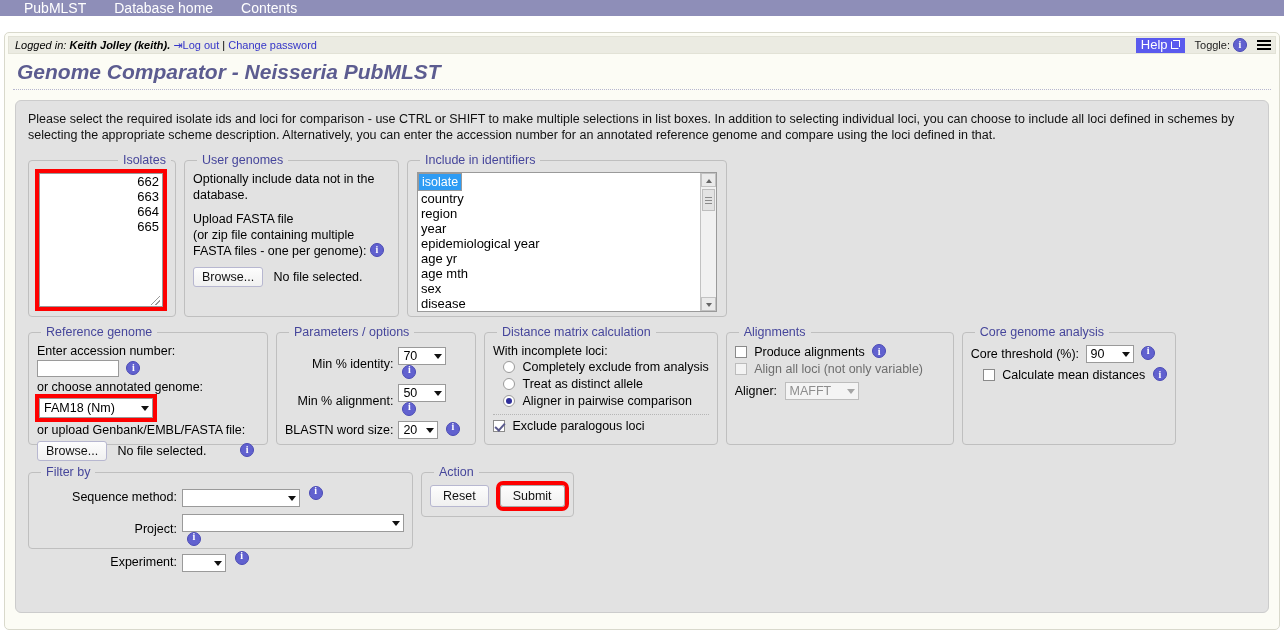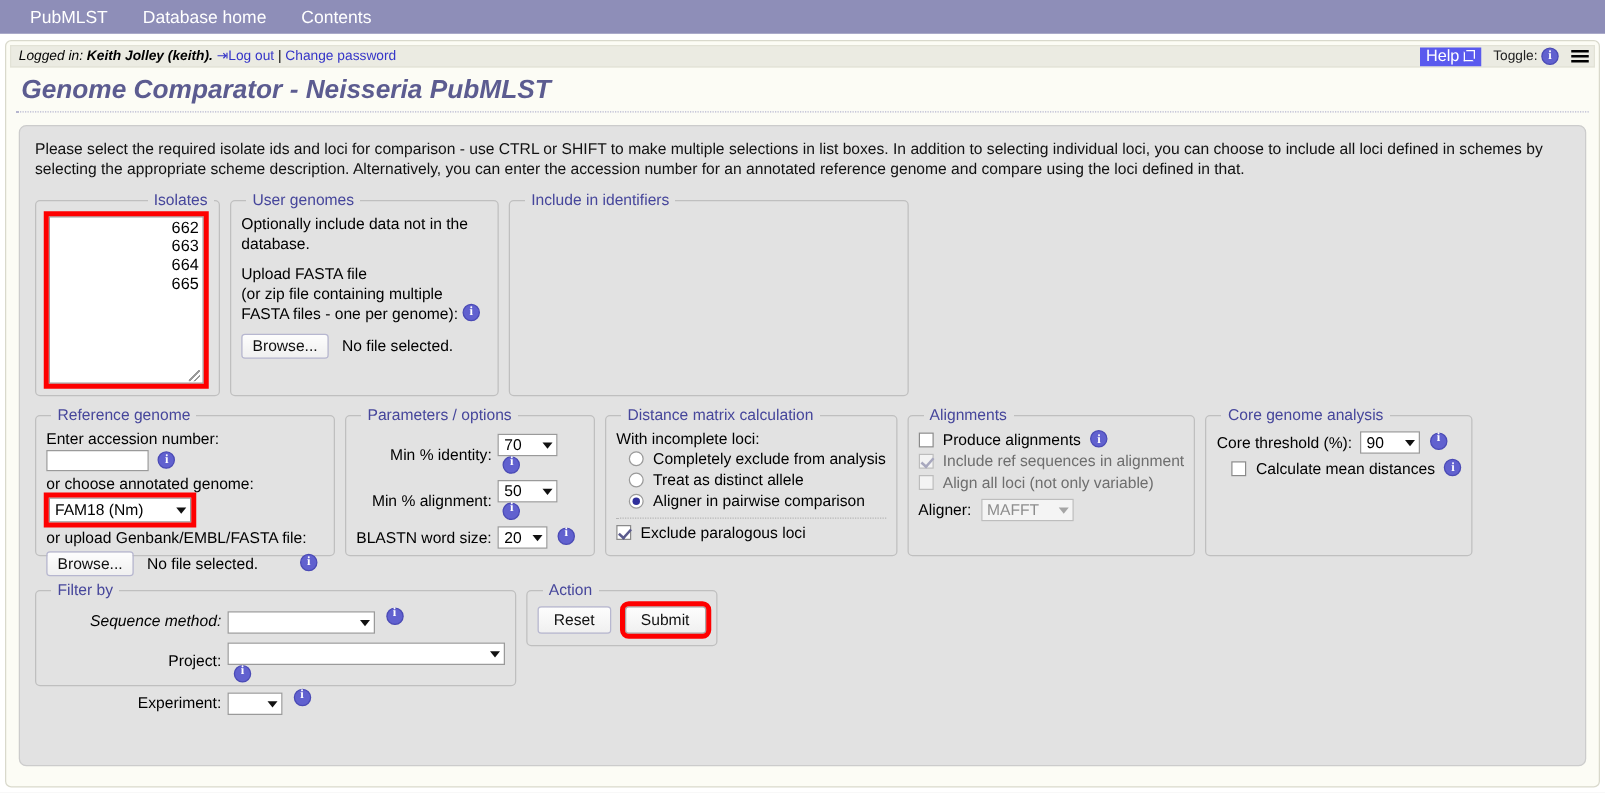--- a/index.html
+++ b/index.html
@@ -10,21 +10,21 @@
     width: 1284px; height: 634px;
     font-family: "Liberation Sans", sans-serif;
     font-size: 13px;
     color: #000000;
     overflow: hidden;
     position: relative;
   }
 
   
   #topnav {
-    height: 27px;
+    height: 16px;
     background: #8e8eb8;
     display: flex;
     align-items: center;
     padding-left: 10px;
     box-sizing: border-box;
   }
   #topnav .navitem {
     color: #ffffff;
     font-size: 14px;
     padding: 0 14px;
@@ -316,20 +316,37 @@
           </div>
           <div style="margin-top:8px;">
             <span class="btn pale">Browse...</span>
             <span class="nofile">No file selected.</span>
           </div>
         </div>
       </fieldset>
 
       <fieldset style="width:320px; height:164px; margin-left:8px;">
         <legend>Include in identifiers</legend>
+        <div class="listbox" style="width:300px; height:140px; margin:1px 0 0 1px;">
+          <div class="opt sel">isolate</div>
+          <div class="opt">country</div>
+          <div class="opt">region</div>
+          <div class="opt">year</div>
+          <div class="opt">epidemiological year</div>
+          <div class="opt">age yr</div>
+          <div class="opt">age mth</div>
+          <div class="opt">sex</div>
+          <div class="opt">disease</div>
+          <div class="opt">source</div>
+          <div class="vscroll">
+            <div class="arrow up"></div>
+            <div class="thumb"></div>
+            <div class="arrow dn"></div>
+          </div>
+        </div>
       </fieldset>
     </div>
 
     <div class="row" style="margin-top:8px;">
 
       <fieldset style="width:240px; height:120px;">
         <legend>Reference genome</legend>
         <div style="font-size:12.5px; line-height:16px;">
           <div>Enter accession number:</div>
           <div style="margin:1px 0 2px 0;">
@@ -414,24 +431,20 @@
 
       <fieldset style="width:228px; height:120px; margin-left:8px;">
         <legend>Alignments</legend>
         <div style="font-size:12.5px; margin-top:1px;">
           <div class="ckline">
             <span class="cb"></span>
             <span class="lbl">Produce alignments</span>
             <span class="info-ic" style="margin-left:4px;"></span>
           </div>
           <div class="ckline dim">
-            <span class="cb dim checked"></span>
-            <span class="lbl">Include ref sequences in alignment</span>
-          </div>
-          <div class="ckline dim">
             <span class="cb dim"></span>
             <span class="lbl">Align all loci (not only variable)</span>
           </div>
           <div style="margin-top:4px;">
             <span>Aligner:</span>
             <span class="sel disabled" style="width:74px; margin-left:4px;">
               <span>MAFFT</span>
               <span class="caret"></span>
             </span>
           </div>
@@ -458,21 +471,21 @@
       </fieldset>
     </div>
 
     <div class="row" style="margin-top:20px;">
 
       <fieldset style="width:385px; height:84px;">
         <legend>Filter by</legend>
         <table style="border-collapse:collapse; margin-top:1px;">
           <tbody>
               <tr>
-            <td class="lblright" style="padding:2px 5px 2px 0; width:150px;font-style:italic;">
+            <td class="lblright" style="padding:2px 5px 2px 0; width:150px;">
               <span>Sequence method:</span>
             </td>
             <td style="padding:2px 0;">
               <span class="sel" style="width:118px;">
                 <span></span>
                 <span class="caret"></span>
               </span>
               <span class="info-ic" style="margin-left:5px;"></span>
             </td>
           </tr>

